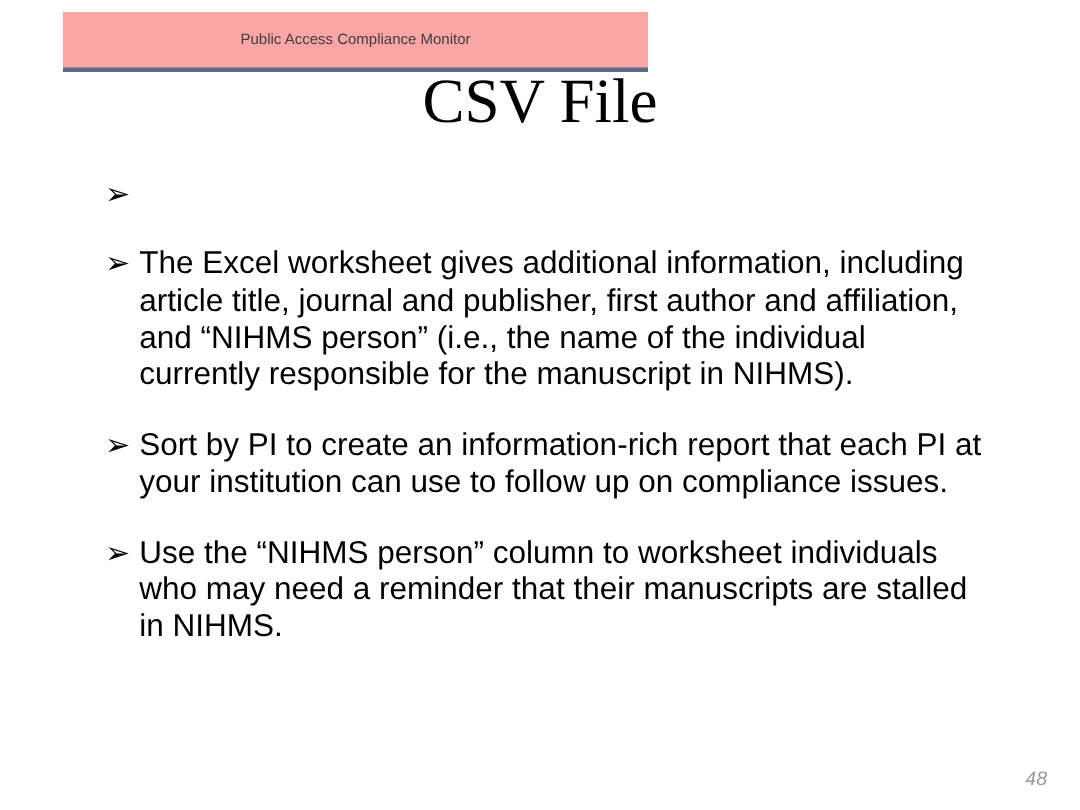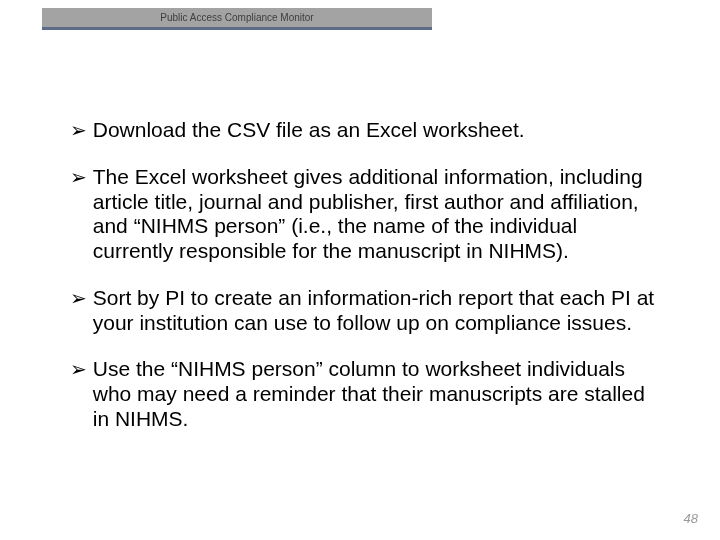--- a/index.html
+++ b/index.html
@@ -1,22 +1,22 @@
 <!DOCTYPE html>
 <html><head>
 <meta charset="utf-8">
 <style>
   * { margin: 0; padding: 0; box-sizing: border-box; }
   html, body { width: 720px; height: 540px; background: #fff; font-family: Arial, Helvetica, sans-serif; color: #000; }
   .slide { position: relative; width: 720px; height: 540px; }
   .header-bar {
     position: absolute;
     top: 8px; left: 42px;
-    width: 390px; height: 22px;
-    background: #a3a3a3;
+    width: 390px; height: 40px;
+    background: #fca5a5;
     border-bottom: 3px solid #5c6b86;
     display: flex; align-items: center; justify-content: center;
   }
   .header-text { font-size: 10px; color: #3e3e3e; }
   .title {
     position: absolute;
     top: 44px; left: 0; right: 0;
     text-align: center;
     font-family: "Times New Roman", Times, serif;
     font-size: 42px;
@@ -49,25 +49,25 @@
 </style>
 </head>
 <body>
 
 <div class="slide">
 
   <div class="header-bar">
     <span class="header-text">Public Access Compliance Monitor</span>
   </div>
 
+  <div class="title">CSV File</div>
 
   <div class="body">
     <div class="bullet">
       <span class="marker">➢</span>
-      <span>Download the CSV file as an Excel worksheet.</span>
     </div>
     <div class="bullet">
       <span class="marker">➢</span>
       <span>The Excel worksheet gives additional information, including article title, journal and publisher, first author and affiliation, and “NIHMS person” (i.e., the name of the individual currently responsible for the manuscript in NIHMS).</span>
     </div>
     <div class="bullet">
       <span class="marker">➢</span>
       <span>Sort by PI to create an information-rich report that each PI at your institution can use to follow up on compliance issues.</span>
     </div>
     <div class="bullet">

